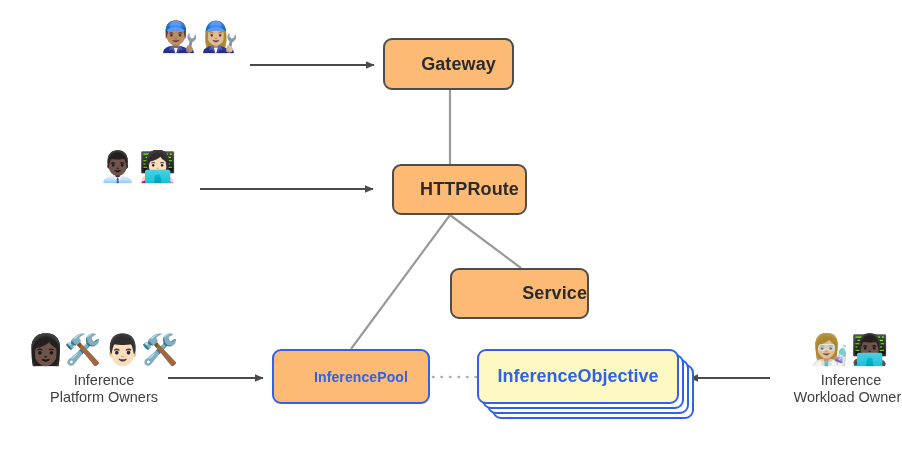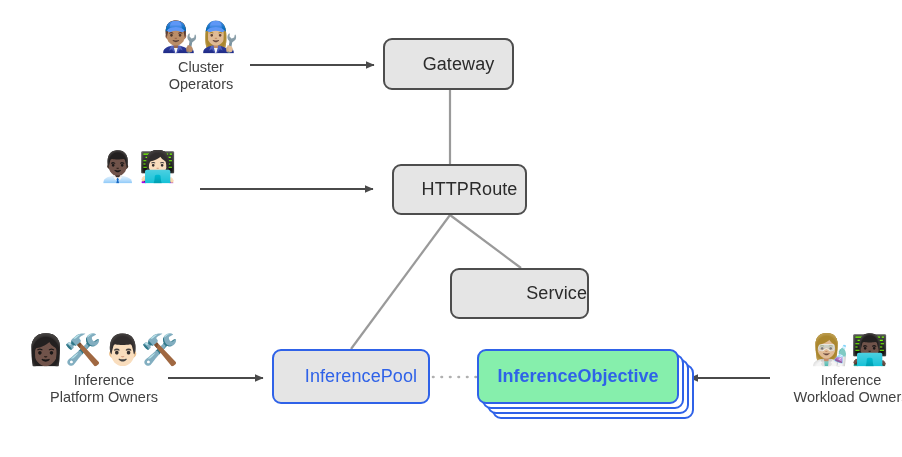--- a/index.html
+++ b/index.html
@@ -51,34 +51,34 @@
   }
 
   
   .node {
     position: absolute;
     box-sizing: border-box;
     display: flex;
     align-items: center;
     justify-content: center;
     border-radius: 9px;
-    background: #e5e5e5;
-    font-weight: normal;
+    background: #fdba74;
+    font-weight: bold;
     letter-spacing: 0.1px;
     padding-left: 20px;
   }
   .node-dark {
     border: 2.2px solid #4d4d4d;
     color: #2b2b2b;
     font-size: 18px;
   }
   .node-blue {
     border: 2.4px solid #2f62e8;
     color: #2f62e8;
-    font-size: 18px;
+    font-size: 14px;
   }
 
   
   .stack-wrap {
     position: absolute;
   }
   .stack-shadow {
     position: absolute;
     box-sizing: border-box;
     border: 2.4px solid #2f62e8;
@@ -88,21 +88,21 @@
   .stack-front {
     position: absolute;
     left: 0;
     top: 0;
     box-sizing: border-box;
     display: flex;
     align-items: center;
     justify-content: center;
     border: 2.4px solid #2f62e8;
     border-radius: 9px;
-    background: #86efac;
+    background: #fef9c3;
     color: #2f62e8;
     font-weight: bold;
     font-size: 18px;
   }
 </style>
 </head>
 <body>
 
 <div id="diagram-canvas">
 
@@ -128,22 +128,20 @@
 
     <line x1="200" y1="189" x2="373" y2="189" stroke="#4a4a4a" stroke-width="2.1" marker-end="url(#arrow-head-right)"></line>
 
     <line x1="168" y1="378" x2="263" y2="378" stroke="#4a4a4a" stroke-width="2.1" marker-end="url(#arrow-head-right)"></line>
 
     <line x1="770" y1="378" x2="690" y2="378" stroke="#4a4a4a" stroke-width="2.1" marker-end="url(#arrow-head-left)"></line>
   </svg>
 
   <div class="actor" style="left:146px; top:20px; width:110px;">
     <div class="actor-emoji">👨🏽‍🔧👩🏼‍🔧</div>
-    <div class="actor-caption">Cluster
-Operators</div>
   </div>
 
   <div class="actor" style="left:80px; top:150px; width:118px;">
     <div class="actor-emoji">👨🏿‍💼👩🏻‍💻</div>
   </div>
 
   <div class="actor" style="left:28px; top:333px; width:152px;">
     <div class="actor-emoji">👩🏿‍🛠️👨🏻‍🛠️</div>
     <div class="actor-caption">Inference
 Platform Owners</div>

